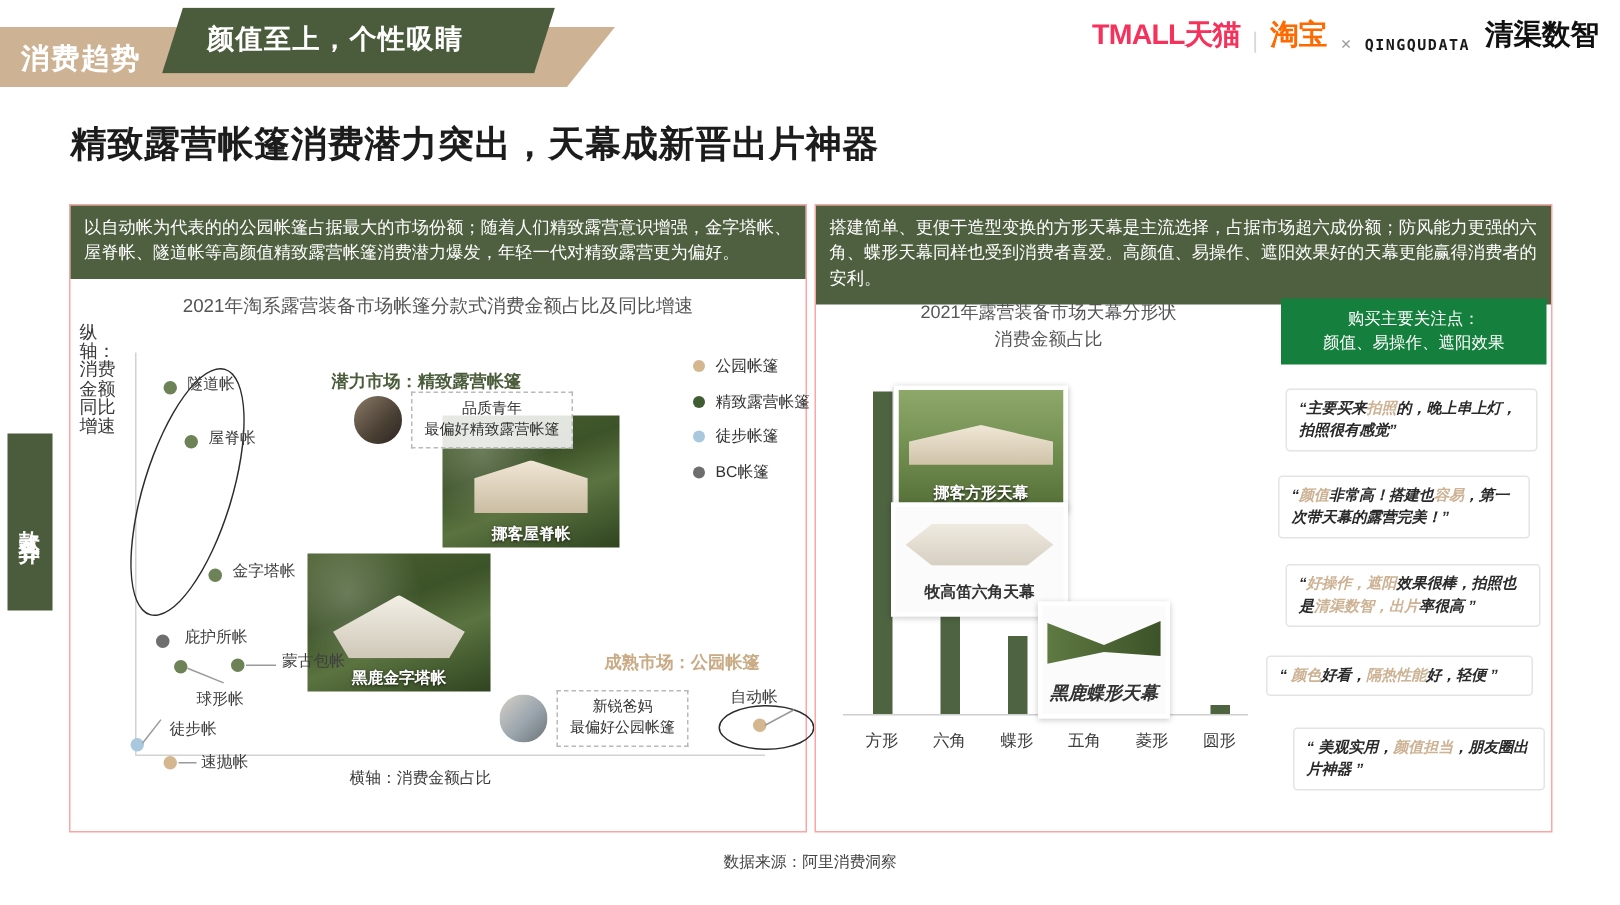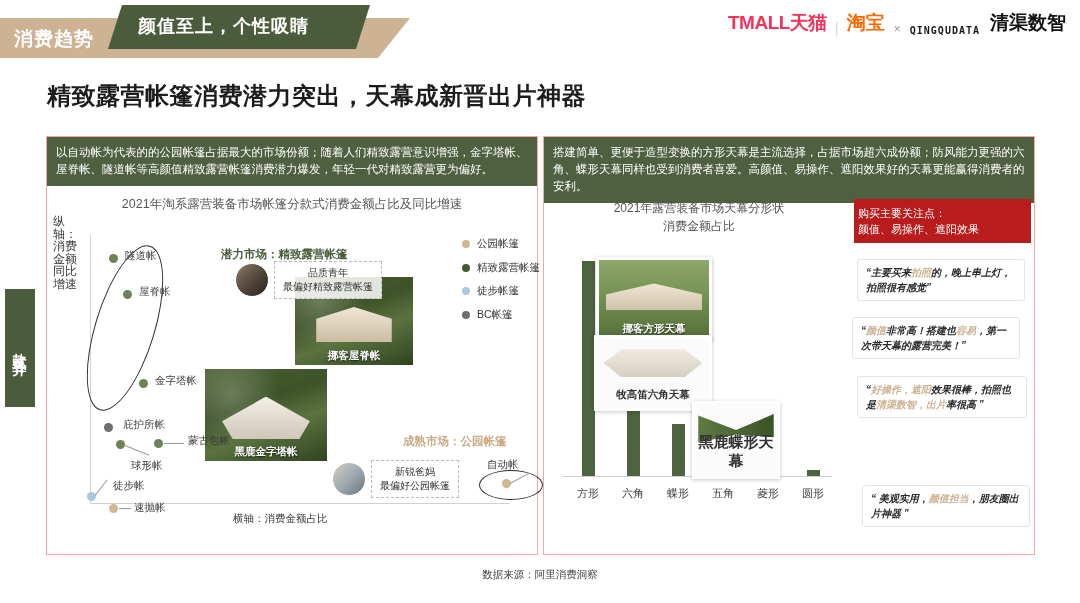--- a/index.html
+++ b/index.html
@@ -137,21 +137,21 @@
     position:absolute;left:12px;top:62px;width:286px;
     text-align:center;color:#555;font-size:12px;line-height:18px;
   }
   .barchart{position:absolute;left:10px;top:118px;width:290px;height:250px;}
   .bar-baseline{position:absolute;left:8px;bottom:28px;width:270px;height:1px;background:#cfcfcf;}
   .bar{position:absolute;bottom:29px;width:13px;background:#4e6340;}
   .bar-x{position:absolute;bottom:4px;font-size:11px;color:#3d3d3d;text-align:center;width:40px;}
 
   .focus-box{
     position:absolute;left:310px;top:62px;width:169px;
-    background:#b91c1c;color:#fff;text-align:left;
+    background:#15803d;color:#fff;text-align:center;
     font-size:11px;line-height:16px;padding:6px 4px;
   }
   .quote{
     position:absolute;border:1px solid #e4e4e4;border-radius:3px;
     background:#fff;padding:5px 8px;
     font-size:10px;line-height:15px;color:#2a2a2a;
     font-style:italic;font-weight:bold;
   }
   .hl{color:#cdb294;font-weight:bold;}
 
@@ -312,36 +312,39 @@
       <span class="cap">挪客方形天幕</span>
     </div>
 
     <div class="photo" style="left:40px;top:80px;width:112px;height:70px;background:#fbfbfb;border:3px solid #fff;box-shadow:0 1px 4px rgba(0,0,0,.22);">
       <div style="position:absolute;left:6%;top:16%;width:88%;height:40%;background:linear-gradient(180deg,#efeae0,#d6cfc2);clip-path:polygon(18% 0,82% 0,100% 50%,82% 100%,18% 100%,0 50%);"></div>
       <span class="cap" style="color:#333;text-shadow:none;bottom:6px;">牧高笛六角天幕</span>
     </div>
 
     <div class="photo" style="left:138px;top:146px;width:82px;height:72px;background:#fbfbfb;border:3px solid #fff;box-shadow:0 1px 4px rgba(0,0,0,.22);">
       <div style="position:absolute;left:4%;top:14%;width:92%;height:46%;background:linear-gradient(90deg,#5f7a42,#3c5228);clip-path:polygon(0 4%,50% 48%,100% 0,100% 70%,50% 62%,0 86%);"></div>
-      <span class="cap" style="color:#333;text-shadow:none;bottom:5px;font-size:15px;">黑鹿蝶形天幕</span>
+      <span class="cap" style="color:#333;text-shadow:none;bottom:5px;font-size:12px;font-style:italic;">黑鹿蝶形天幕</span>
     </div>
   </div>
 
   <div class="focus-box">
     <div>购买主要关注点：</div>
     <div>颜值、易操作、遮阳效果</div>
   </div>
 
   <div class="quote" style="left:313px;top:122px;width:150px;">
     <span>“主要买来<span class="hl">拍照</span>的，晚上串上灯，拍照很有感觉”</span>
   </div>
   <div class="quote" style="left:308px;top:180px;width:150px;">
     <span>“<span class="hl">颜值</span>非常高！搭建也<span class="hl">容易</span>，第一次带天幕的露营完美！”</span>
   </div>
   <div class="quote" style="left:313px;top:239px;width:152px;">
     <span>“<span class="hl">好操作，遮阳</span>效果很棒，拍照也是<span class="hl">清渠数智，出片</span>率很高 ”</span>
   </div>
+  <div class="quote" style="left:300px;top:300px;width:160px;">
+    <span>“ <span class="hl">颜色</span>好看，<span class="hl">隔热性能</span>好，轻便 ”</span>
+  </div>
   <div class="quote" style="left:318px;top:348px;width:150px;">
     <span>“ 美观实用，<span class="hl">颜值担当</span>，朋友圈出片神器 ”</span>
   </div>
 </div>
 
 <div class="source">数据来源：阿里消费洞察</div>
 
 </body></html>

